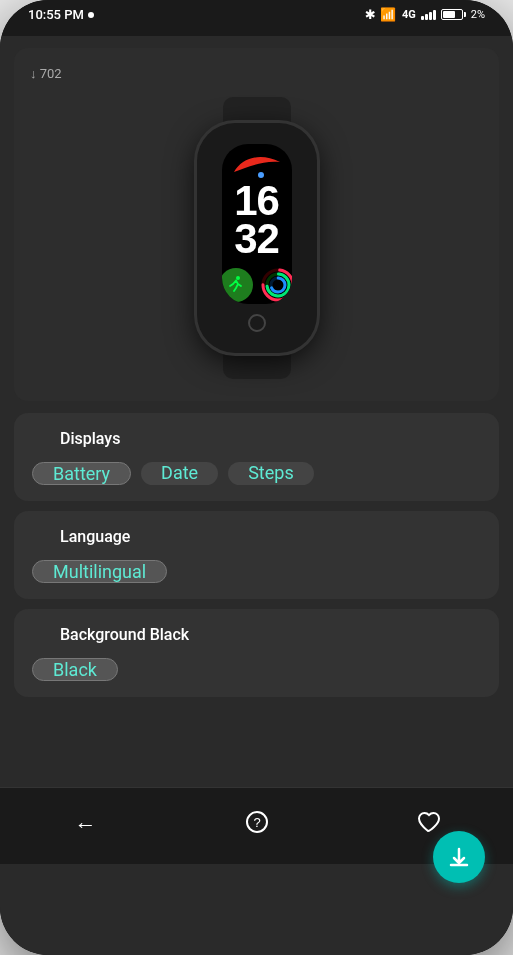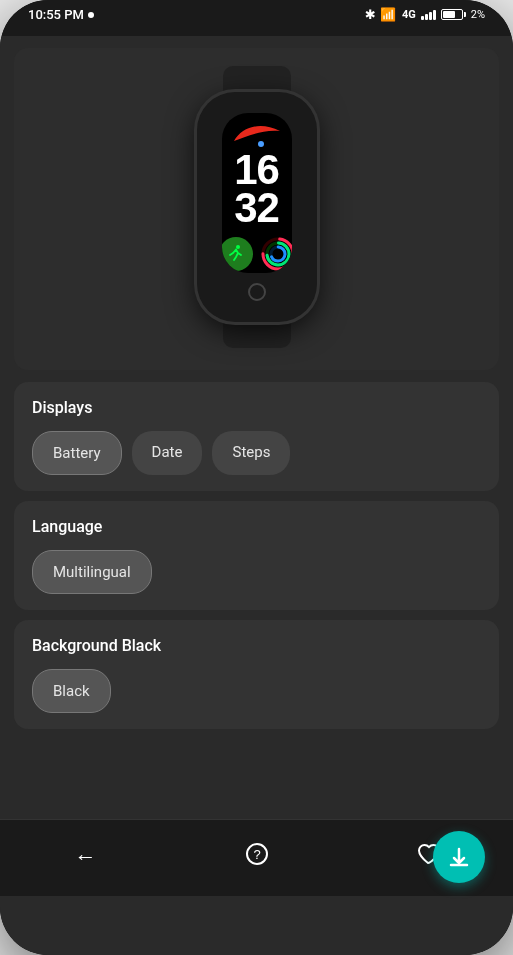--- a/index.html
+++ b/index.html
@@ -254,34 +254,35 @@
       margin: 0 14px 10px;
       border-radius: 14px;
       padding: 16px 18px;
     }
 
     .section-title {
       color: #ffffff;
       font-size: 16px;
       font-weight: 500;
       margin-bottom: 14px;
+      margin-left: 28px;
     }
 
     .chips-row {
       display: flex;
       flex-wrap: wrap;
       gap: 10px;
     }
 
     .chip {
       background: #444444;
-      color: #e5e5e5;
+      color: #5eead4;
       border-radius: 20px;
-      padding: 12px 20px;
-      font-size: 15px;
+      padding: 0 20px;
+      font-size: 18px;
       font-weight: 400;
       cursor: pointer;
     }
 
     .chip.selected {
       background: #555555;
       border: 1.5px solid #777;
     }
 
     
@@ -368,20 +369,23 @@
           </div>
           <div class="battery-tip"></div>
         </div>
         <span>2%</span>
       </div>
     </div>
 
     <div class="content">
 
       <div class="watch-preview">
+        <div class="download-count">
+          <span>↓ 702</span>
+        </div>
 
         <div class="watch-container">
           <div class="watch-band">
             <div class="band-top"></div>
             <div class="watch-body">
               <div class="watch-screen">
 
                 <div style="position:relative; width:100%; display:flex; justify-content:center; align-items:center; margin-bottom:4px;">
                   <svg width="50" height="22" viewBox="0 0 50 22">
                     <path d="M2 18 C10 4, 28 -2, 48 8 C30 6, 14 14, 2 18Z" fill="#e8291c"></path>

